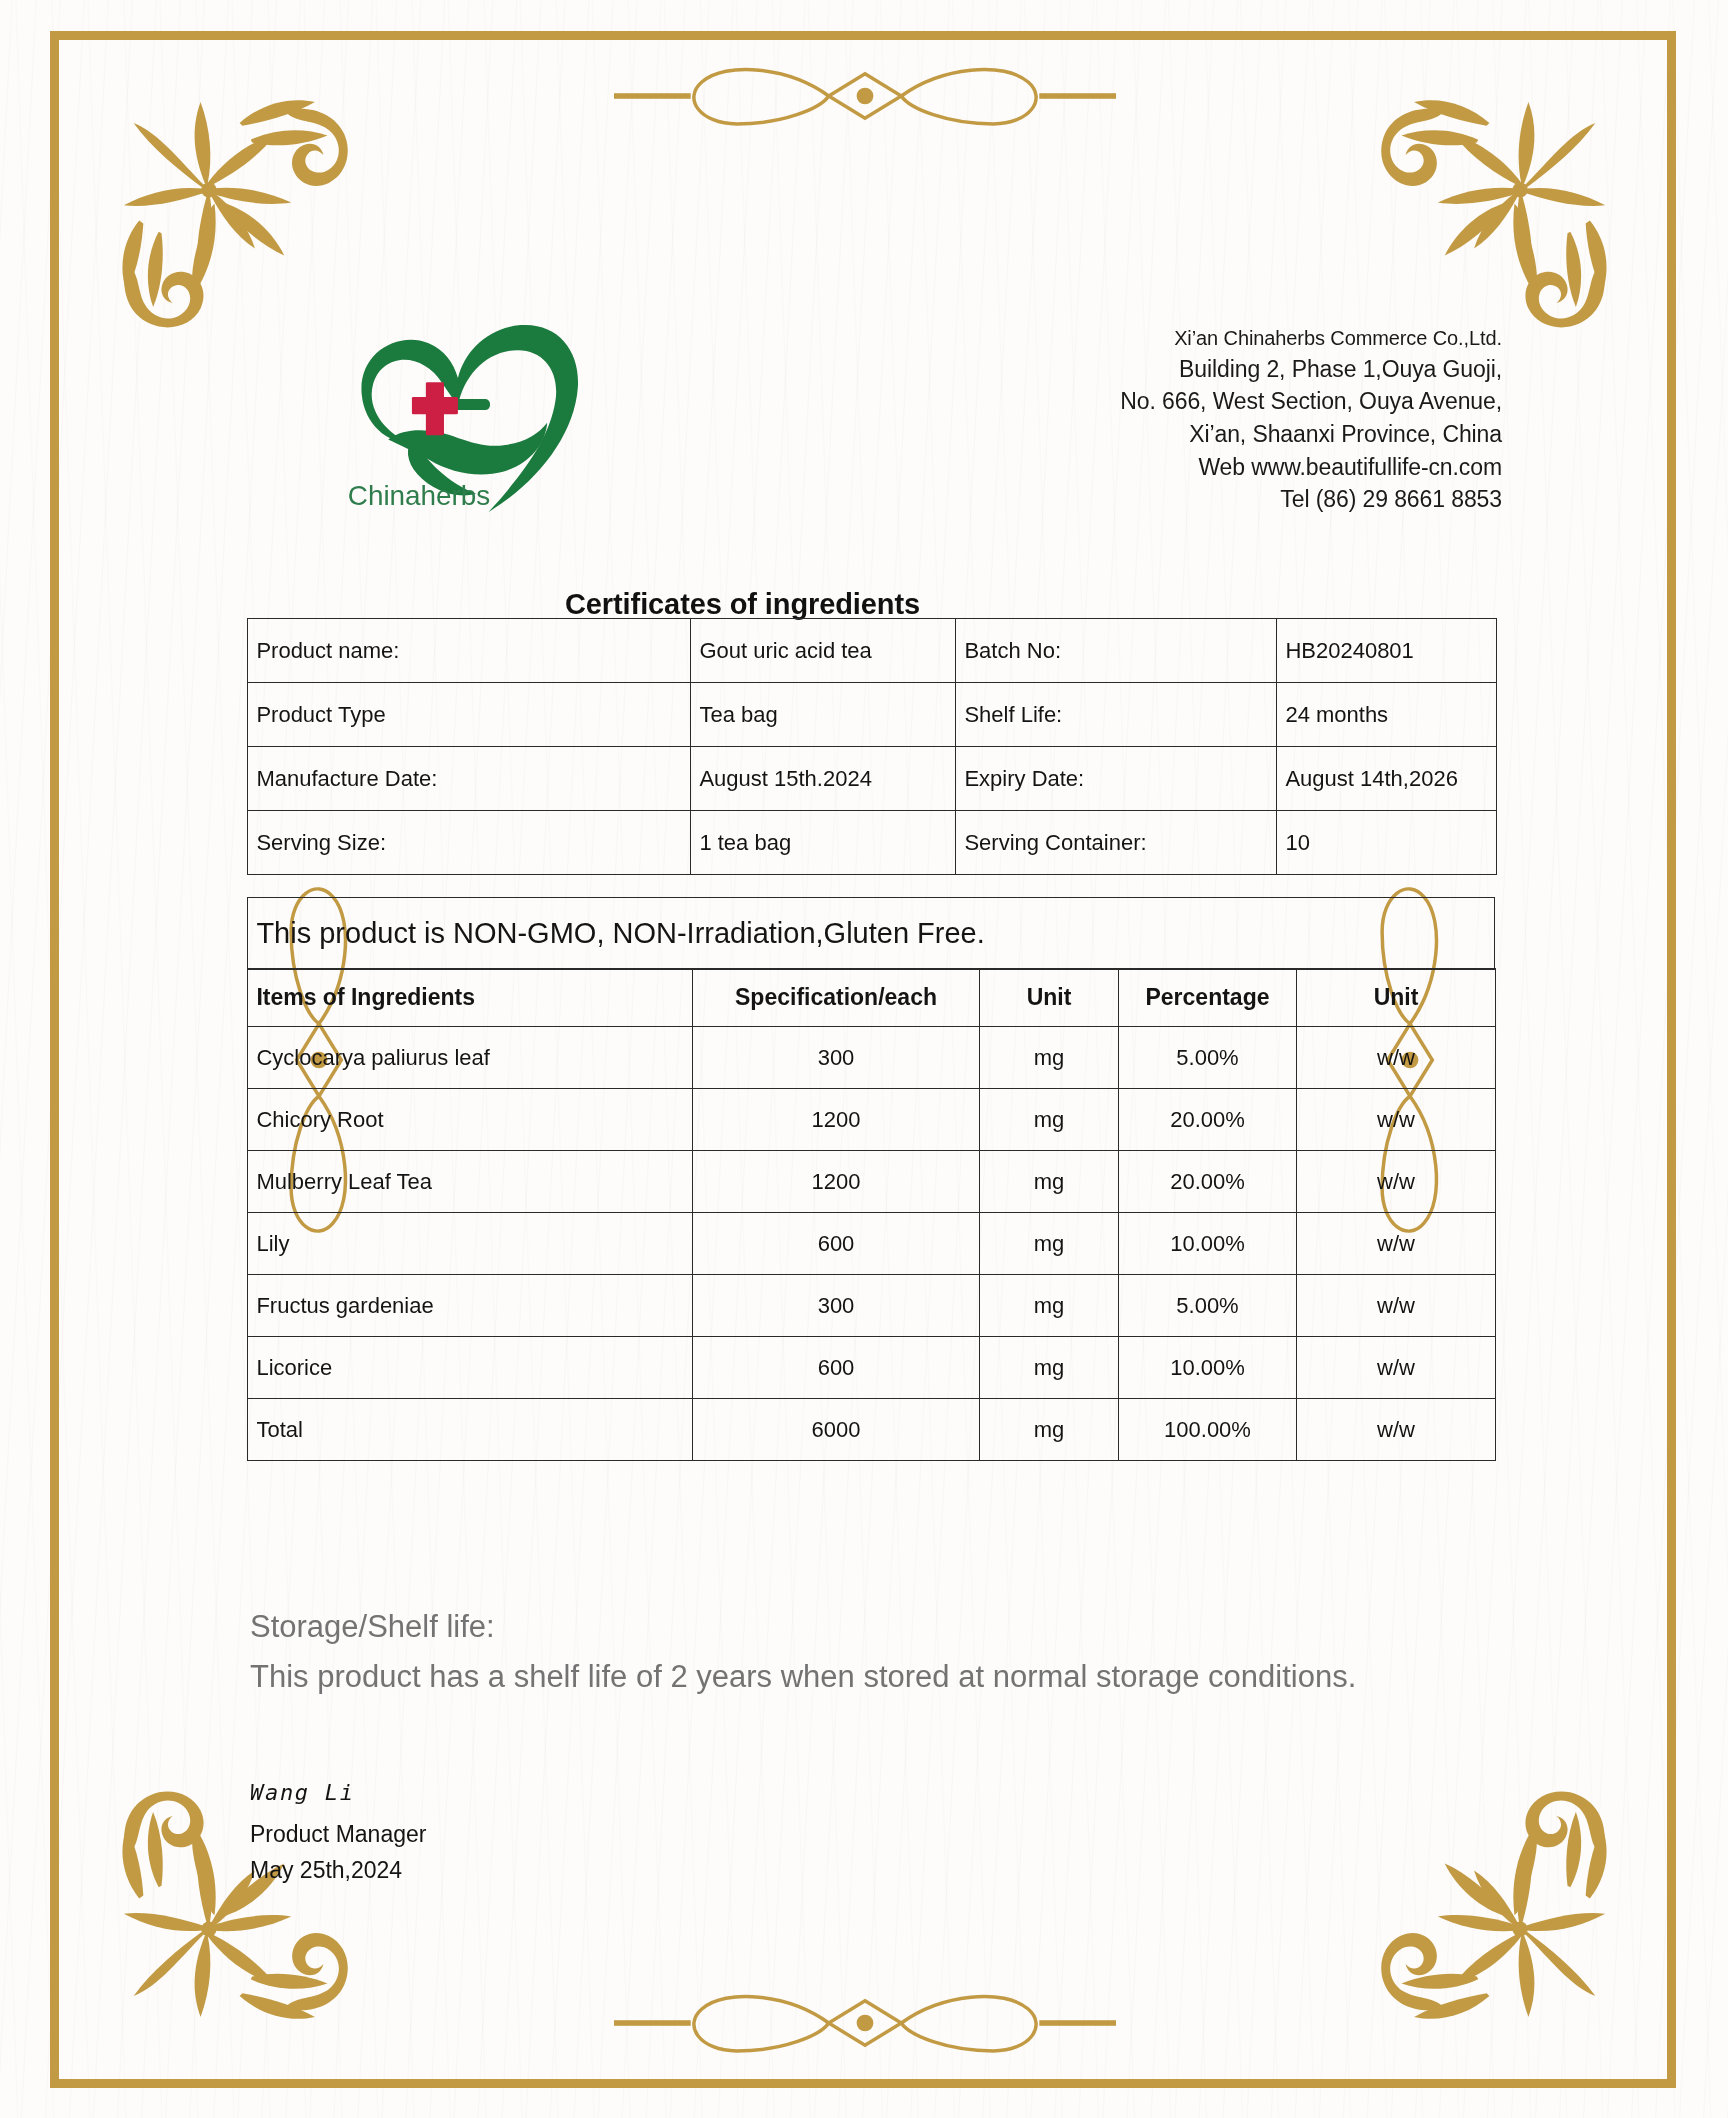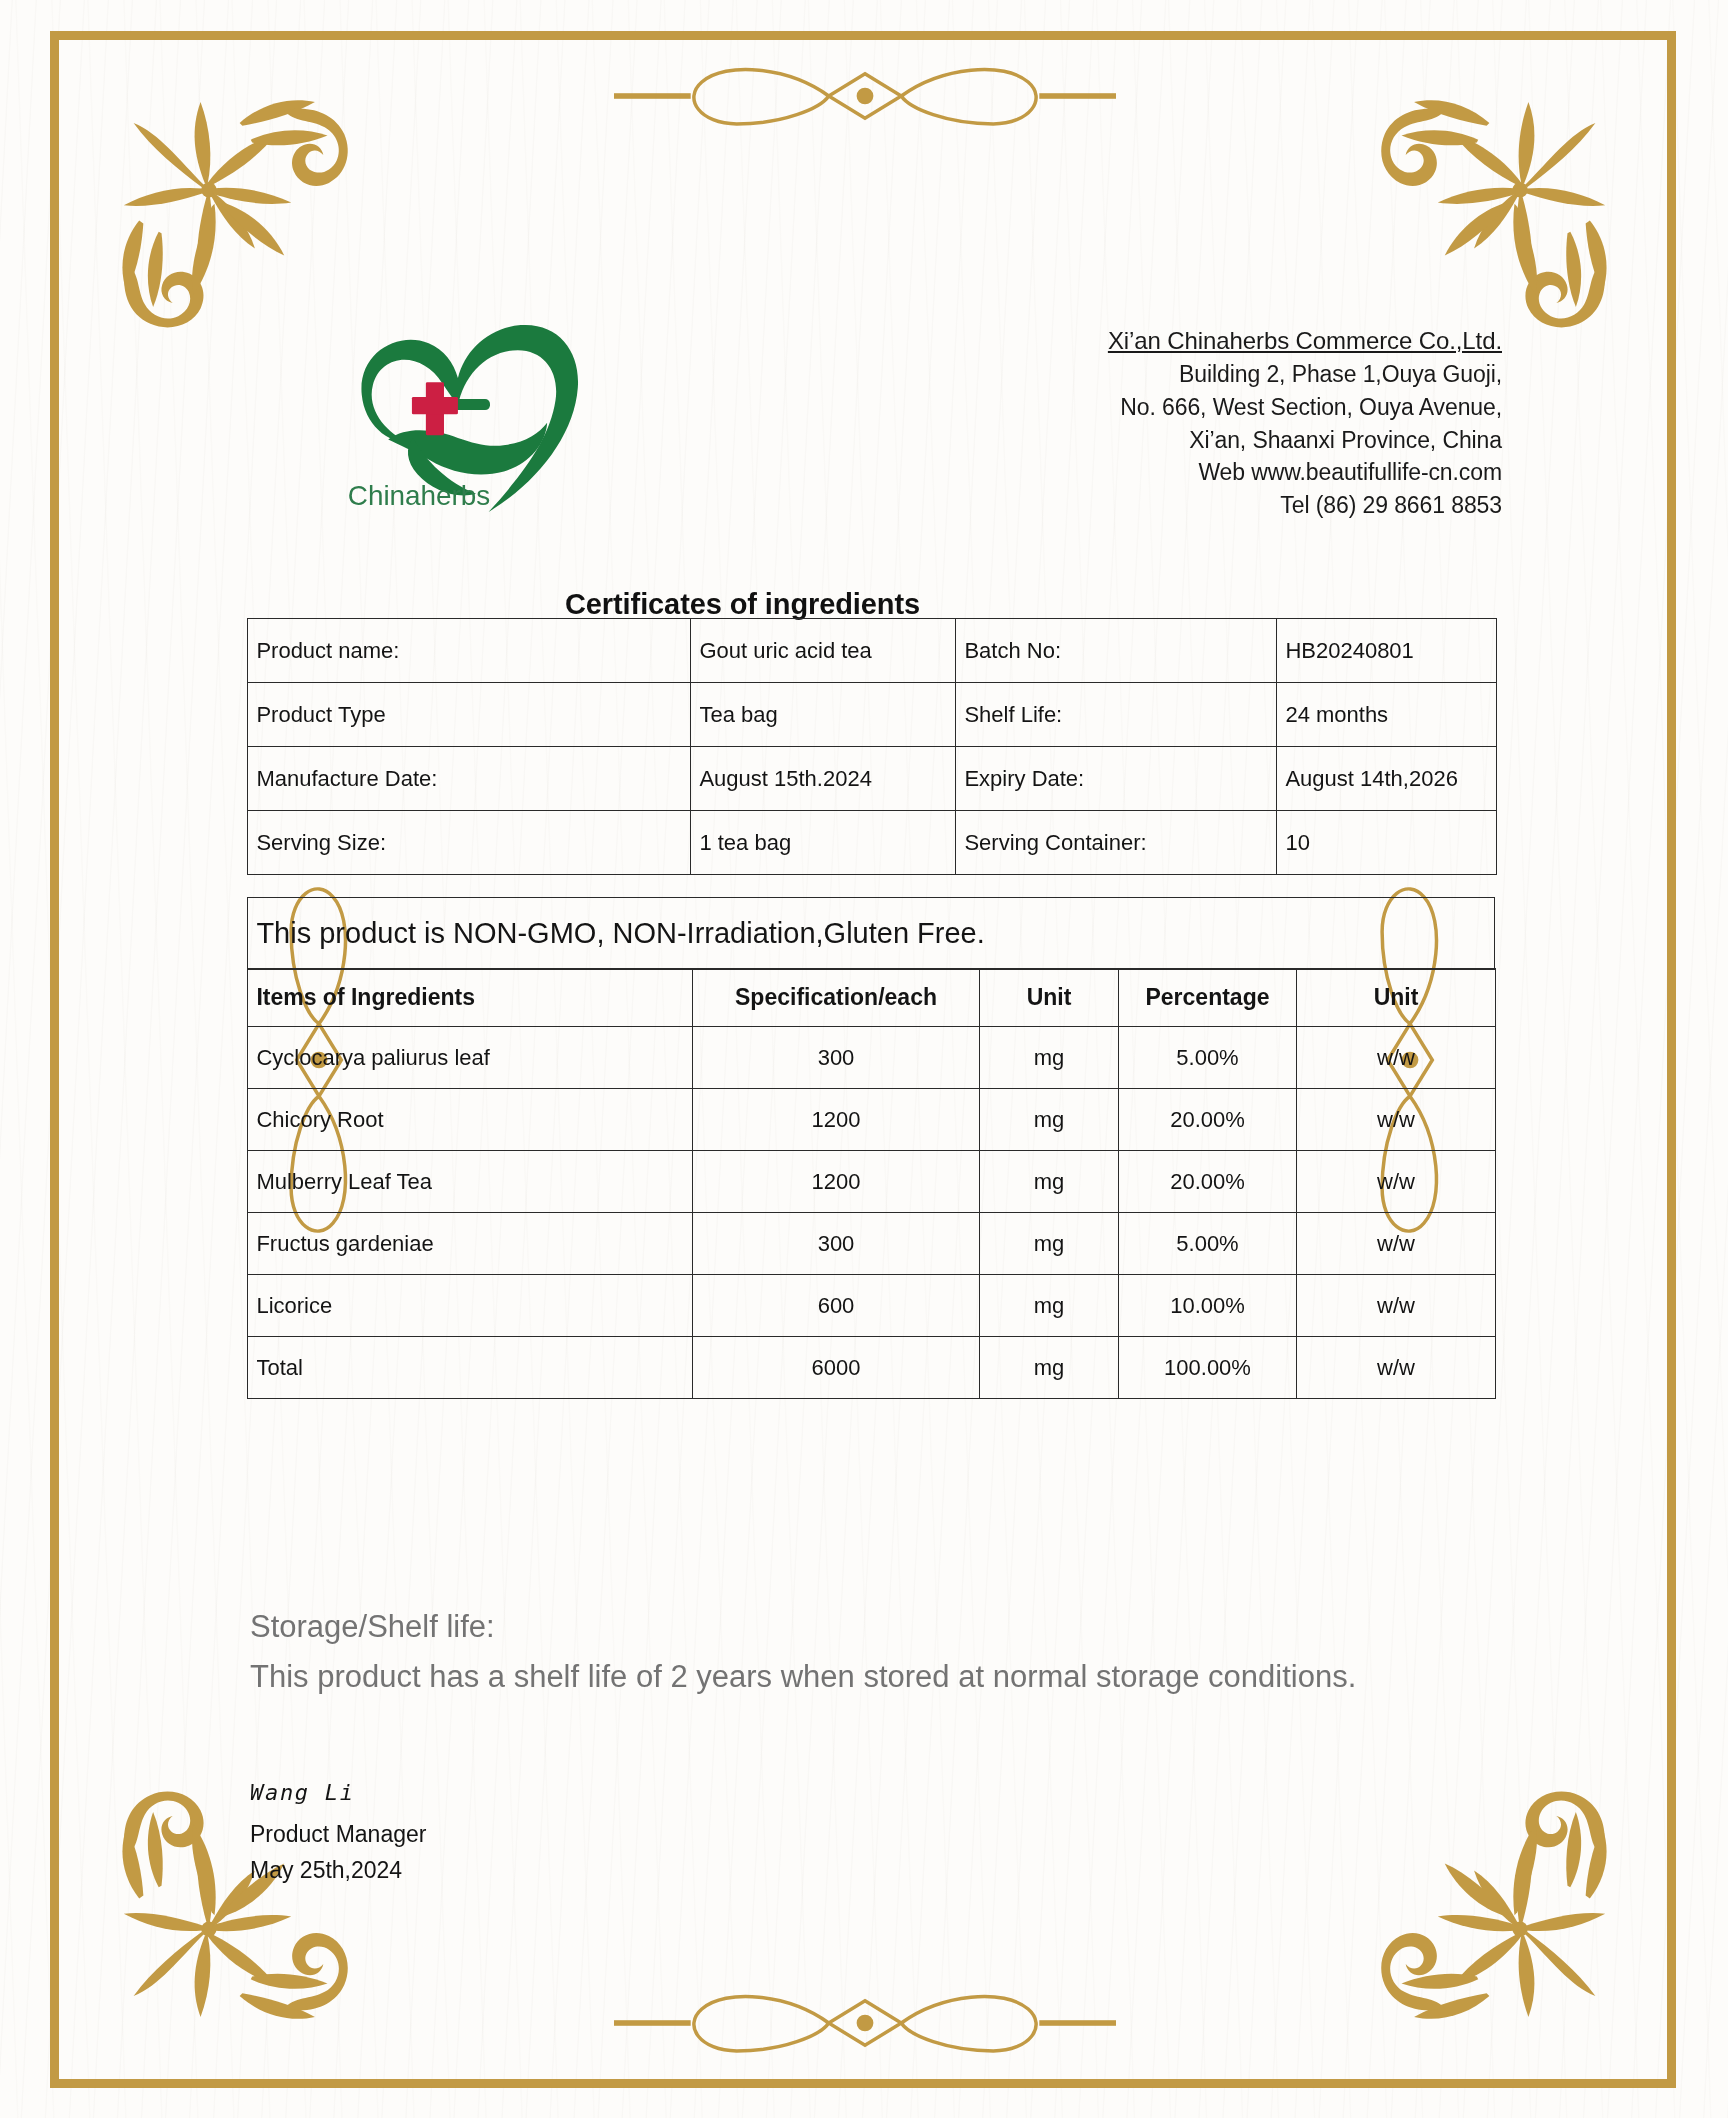--- a/index.html
+++ b/index.html
@@ -125,25 +125,24 @@
 
   .company-block {
     position: absolute;
     right: 0px;
     top: 24.4px;
     width: 572px;
     text-align: right;
     color: #1a1a1a;
   }
   .company-name {
-    font-size: 24px;
+    font-size: 20px;
     line-height: 1.42;
     letter-spacing: -0.1px;
     white-space: nowrap;
-    text-decoration: underline;
   }
   .company-line {
     font-size: 23px;
     line-height: 1.42;
     letter-spacing: -0.1px;
     white-space: nowrap;
   }
 
   
   .doc-title {
@@ -491,20 +490,27 @@
           <td class="c">w/w</td>
         </tr>
         <tr>
           <td>Mulberry Leaf Tea</td>
           <td class="c">1200</td>
           <td class="c">mg</td>
           <td class="c">20.00%</td>
           <td class="c">w/w</td>
         </tr>
         <tr>
+          <td>Lily</td>
+          <td class="c">600</td>
+          <td class="c">mg</td>
+          <td class="c">10.00%</td>
+          <td class="c">w/w</td>
+        </tr>
+        <tr>
           <td>Fructus gardeniae</td>
           <td class="c">300</td>
           <td class="c">mg</td>
           <td class="c">5.00%</td>
           <td class="c">w/w</td>
         </tr>
         <tr>
           <td>Licorice</td>
           <td class="c">600</td>
           <td class="c">mg</td>

